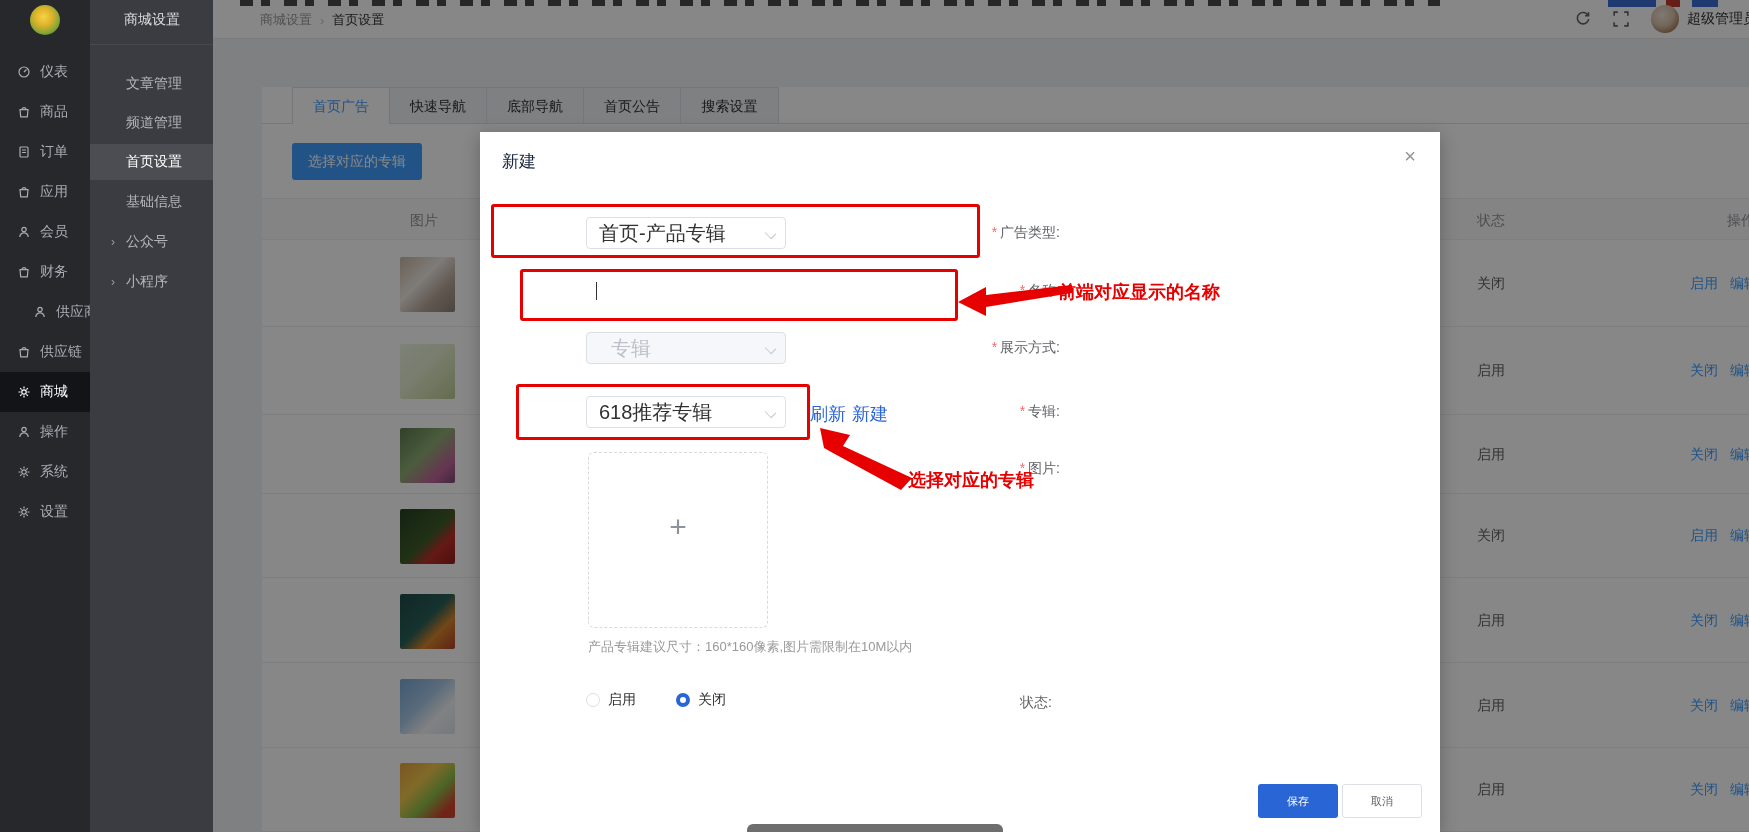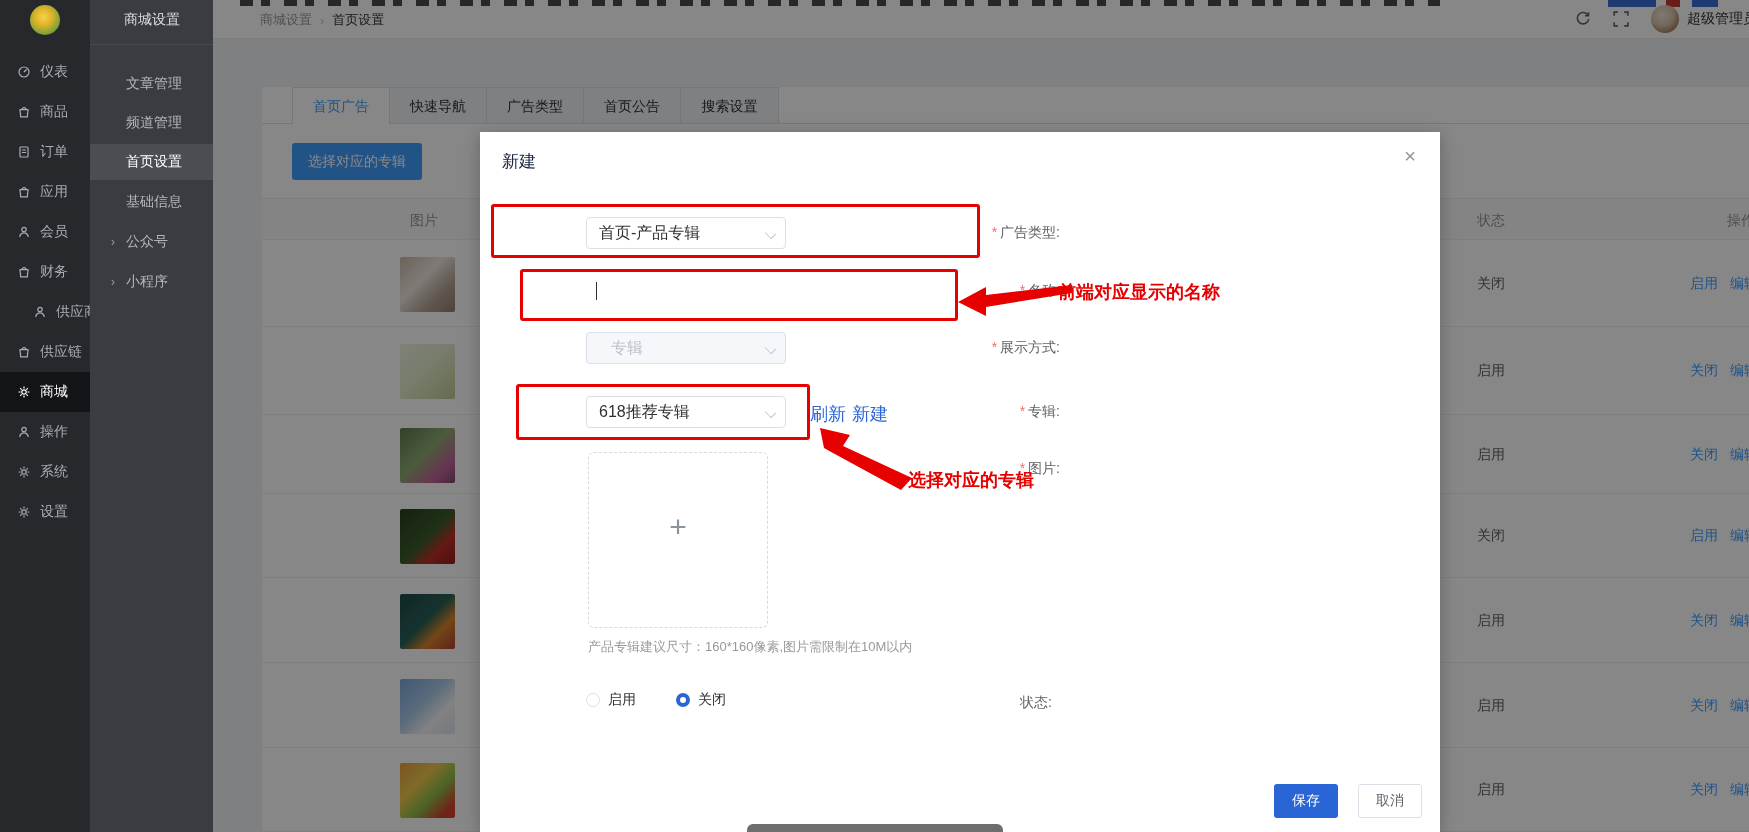--- a/index.html
+++ b/index.html
@@ -68,39 +68,39 @@
   .overlay{position:absolute;left:213px;top:0;width:1536px;height:832px;background:rgba(0,0,0,0.47);z-index:40;}
   
   .modal{position:absolute;left:480px;top:132px;width:960px;height:700px;background:#ffffff;z-index:50;
     box-shadow:0 4px 16px rgba(0,0,0,.25);}
   .modal-title{position:absolute;left:22px;top:18px;font-size:17px;color:#17233d;}
   .modal-close{position:absolute;right:24px;top:14px;font-size:20px;color:#909399;cursor:pointer;line-height:20px;}
   .frow{position:absolute;left:0;width:960px;}
   .flabel{position:absolute;right:380px;white-space:nowrap;font-size:14px;color:#606266;text-align:right;}
   .flabel .req{color:#f56c6c;margin-right:3px;}
   .fsel{position:absolute;left:106px;width:200px;height:32px;border:1px solid #dcdfe6;border-radius:4px;
-    box-sizing:border-box;background:#fff;font-size:16px;color:#303133;line-height:30px;padding-left:12px;cursor:pointer;}
+    box-sizing:border-box;background:#fff;font-size:20px;color:#303133;line-height:30px;padding-left:12px;cursor:pointer;}
   .fsel .arrow{position:absolute;right:10px;top:11px;width:8px;height:8px;border-right:1.5px solid #c0c4cc;
     border-bottom:1.5px solid #c0c4cc;transform:rotate(45deg) scaleY(.8);}
   .fsel.disabled{background:#f5f7fa;color:#bcc0c8;cursor:not-allowed;padding-left:24px;}
   .name-input{position:absolute;left:106px;top:0;width:846px;height:36px;box-sizing:border-box;
     border:1px solid #2a65d6;border-radius:2px;font-size:14px;color:#303133;padding:0 12px;outline:none;
     font-family:inherit;}
   .name-input::placeholder{color:#c0c4cc;}
   .caret{position:absolute;left:116px;top:9px;width:1px;height:18px;background:#303133;}
   .mini-link{position:absolute;top:6px;font-size:18px;color:#2a65d6;cursor:pointer;text-decoration:none;}
   .upload-box{position:absolute;left:108px;top:0;width:180px;height:176px;border:1px dashed #d9d9d9;
     border-radius:6px;box-sizing:border-box;background:#fff;cursor:pointer;}
   .upload-plus{position:absolute;left:50%;top:74px;transform:translate(-50%,-50%);font-size:30px;color:#8c939d;font-weight:300;}
   .upload-hint{position:absolute;left:108px;top:186px;font-size:13px;color:#999;white-space:nowrap;}
   .radio-group{position:absolute;left:106px;top:-2px;display:flex;align-items:center;font-size:14px;color:#303133;}
   .radio-dot{width:14px;height:14px;border-radius:50%;border:1px solid #dcdfe6;background:#fff;box-sizing:border-box;margin-right:8px;cursor:pointer;}
   .radio-dot.checked{border:4.5px solid #2a65d6;}
   .radio-label{margin-right:40px;cursor:pointer;}
-  .btn{position:absolute;height:34px;width:64px;border-radius:3px;font-size:14px;cursor:pointer;box-sizing:border-box;}
+  .btn{position:absolute;height:34px;width:80px;border-radius:3px;font-size:11px;cursor:pointer;box-sizing:border-box;}
   .btn-save{right:102px;top:652px;background:#2a65d6;color:#fff;border:none;}
   .btn-cancel{right:18px;top:652px;background:#fff;color:#606266;border:1px solid #dcdfe6;}
   
   .anno-box{position:absolute;border:3px solid #e60000;border-radius:3px;z-index:60;pointer-events:none;}
   .anno-text{position:absolute;color:#e60000;font-size:18px;font-weight:bold;z-index:60;white-space:nowrap;}
   .anno-arrow{position:absolute;z-index:60;pointer-events:none;}
   
   .bottom-bar{position:absolute;left:747px;top:824px;width:256px;height:10px;background:#6e6e6e;
     border-radius:6px 6px 0 0;z-index:70;}
 </style>
@@ -245,21 +245,21 @@
       </svg>
       <div class="tb-avatar"></div>
       <div class="tb-user">超级管理员</div>
     </div>
   </header>
 
   <section class="card">
     <div class="tabbar" id="tabbar">
         <div class="tab active">首页广告</div>
         <div class="tab">快速导航</div>
-        <div class="tab">广告类型</div>
+        <div class="tab">底部导航</div>
         <div class="tab">首页公告</div>
         <div class="tab">搜索设置</div>
       </div>
     <div class="tabbar-underline"></div>
     <button class="add-btn">选择对应的专辑</button>
 
     <div class="thead">
       <div class="th" style="left:148px;">图片</div>
       <div class="th" style="left:1215px;">状态</div>
       <div class="th" style="left:1465px;">操作</div>

